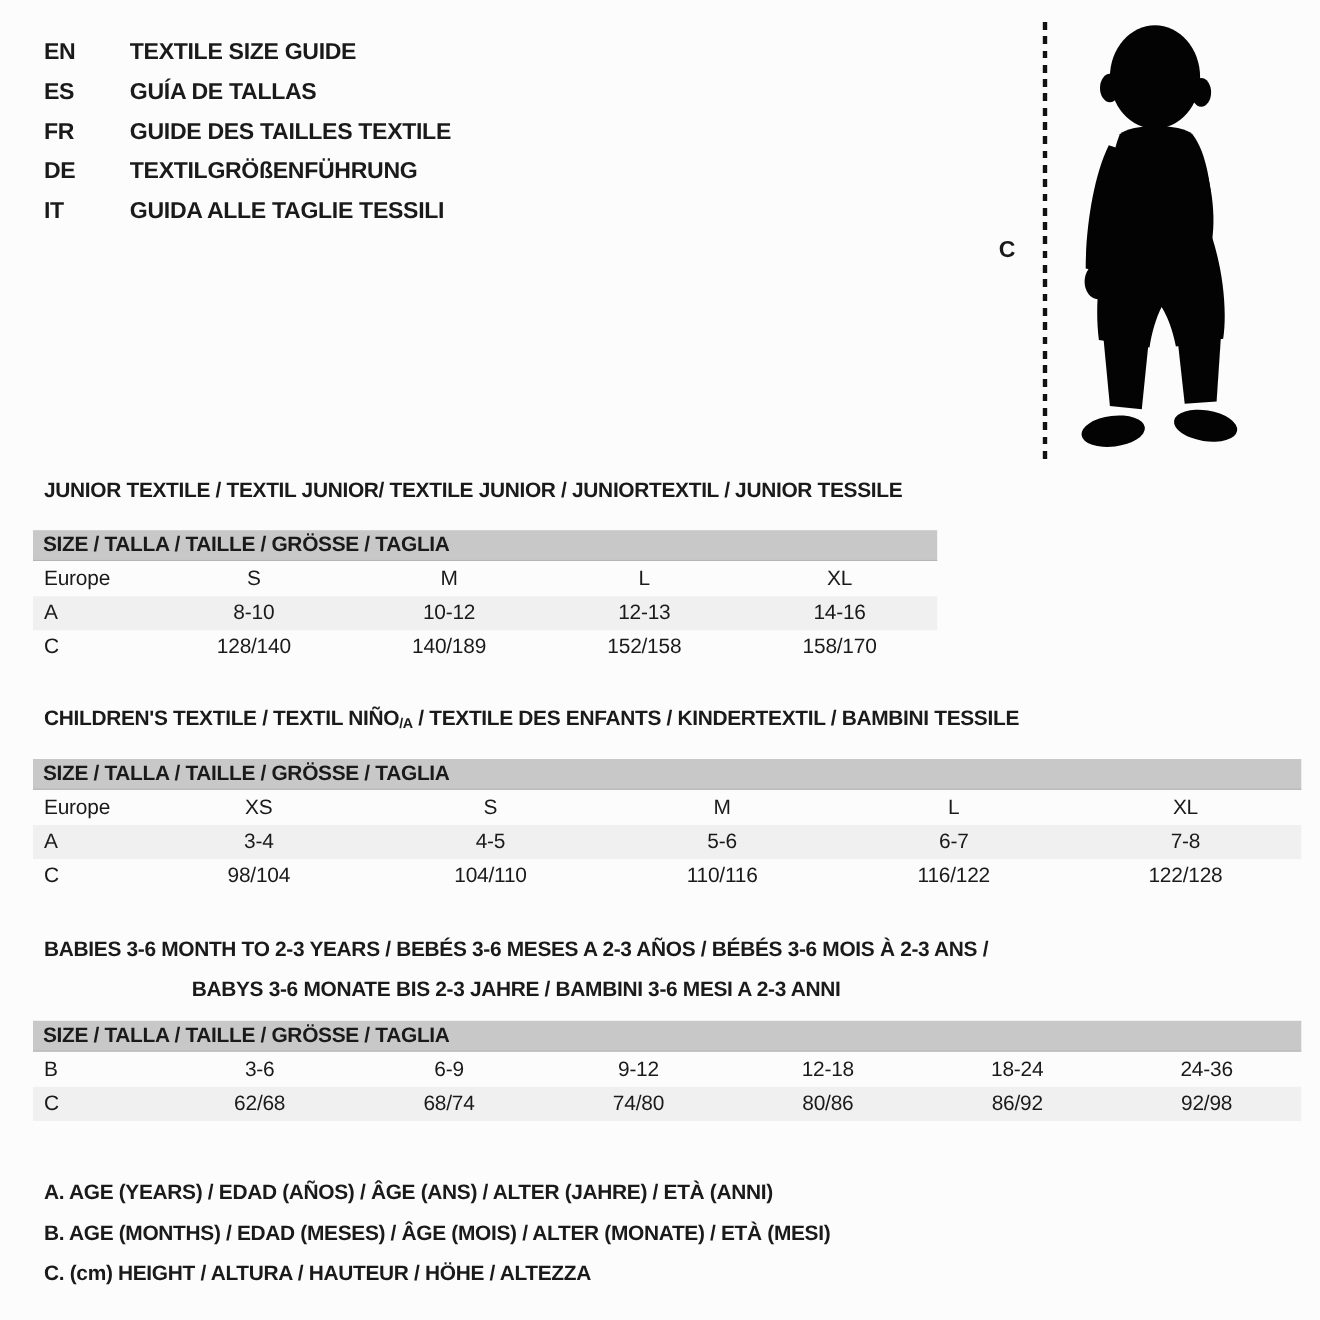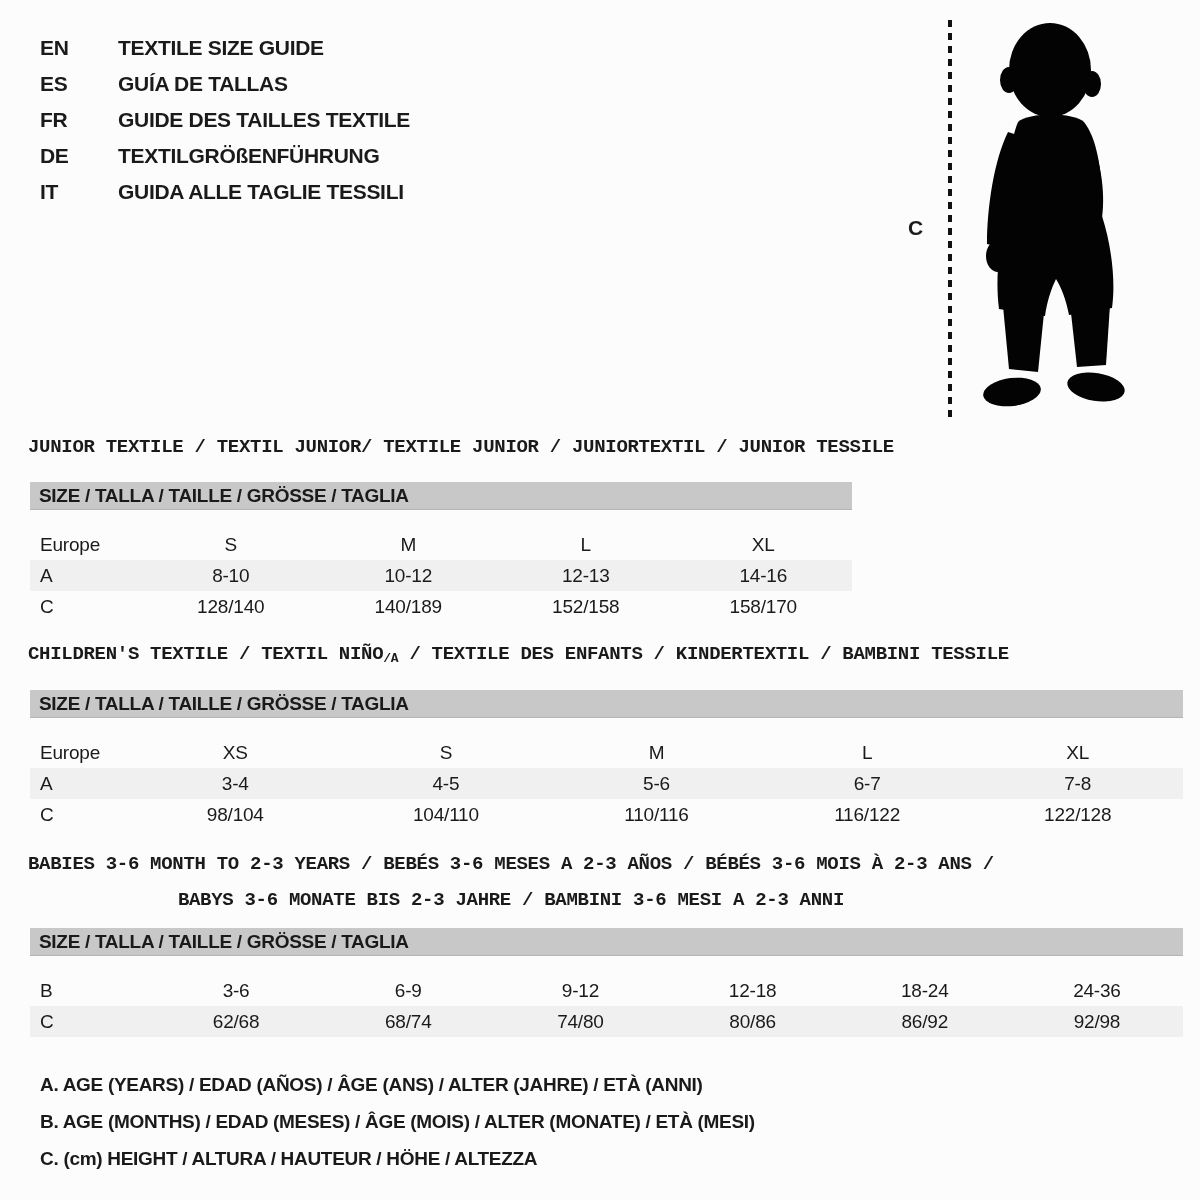--- a/index.html
+++ b/index.html
@@ -27,31 +27,31 @@
     background: repeating-linear-gradient(to bottom, #111 0 7px, transparent 7px 13px);
   }
   .measure-label {
     position: absolute; left: 908px; top: 216px;
     font-size: 21px; font-weight: 700;
   }
   .fig-svg { position: absolute; left: 962px; top: 16px; width: 184px; height: 404px; }
 
   
   .sec-title {
-    position: absolute; left: 28px;
-    font-size: 19px; font-weight: 700; letter-spacing: -0.3px; white-space: nowrap; font-family: Liberation Mono, monospace;
+    position: absolute; left: 40px;
+    font-size: 19px; font-weight: 700; letter-spacing: -0.3px; white-space: nowrap;
   }
   .sec-title .subsc { font-size: 13px; vertical-align: -3px; }
   .sec-title .tline { display: block; line-height: 36px; text-align: center; }
 
   .size-table { position: absolute; left: 30px; }
   .size-bar {
     height: 28px; background: #c8c8c8; border-bottom: 1px solid #b5b5b5;
     font-size: 19px; font-weight: 700; letter-spacing: -0.3px;
-    line-height: 27px; padding-left: 9px; margin-bottom: 19px;
+    line-height: 27px; padding-left: 9px; margin-bottom: 1px;
   }
   .t-row { display: flex; align-items: center; height: 31px; font-size: 19px; letter-spacing: -0.2px; }
   .t-row.shaded { background: #f0f0f0; }
   .t-row .lbl { padding-left: 10px; font-weight: 400; }
   .t-row .cell { text-align: center; font-weight: 400; }
 
   .jt { width: 822px; top: 482px; }
   .jt .lbl { width: 112px; }
   .jt .cell { width: 177.5px; }
 

